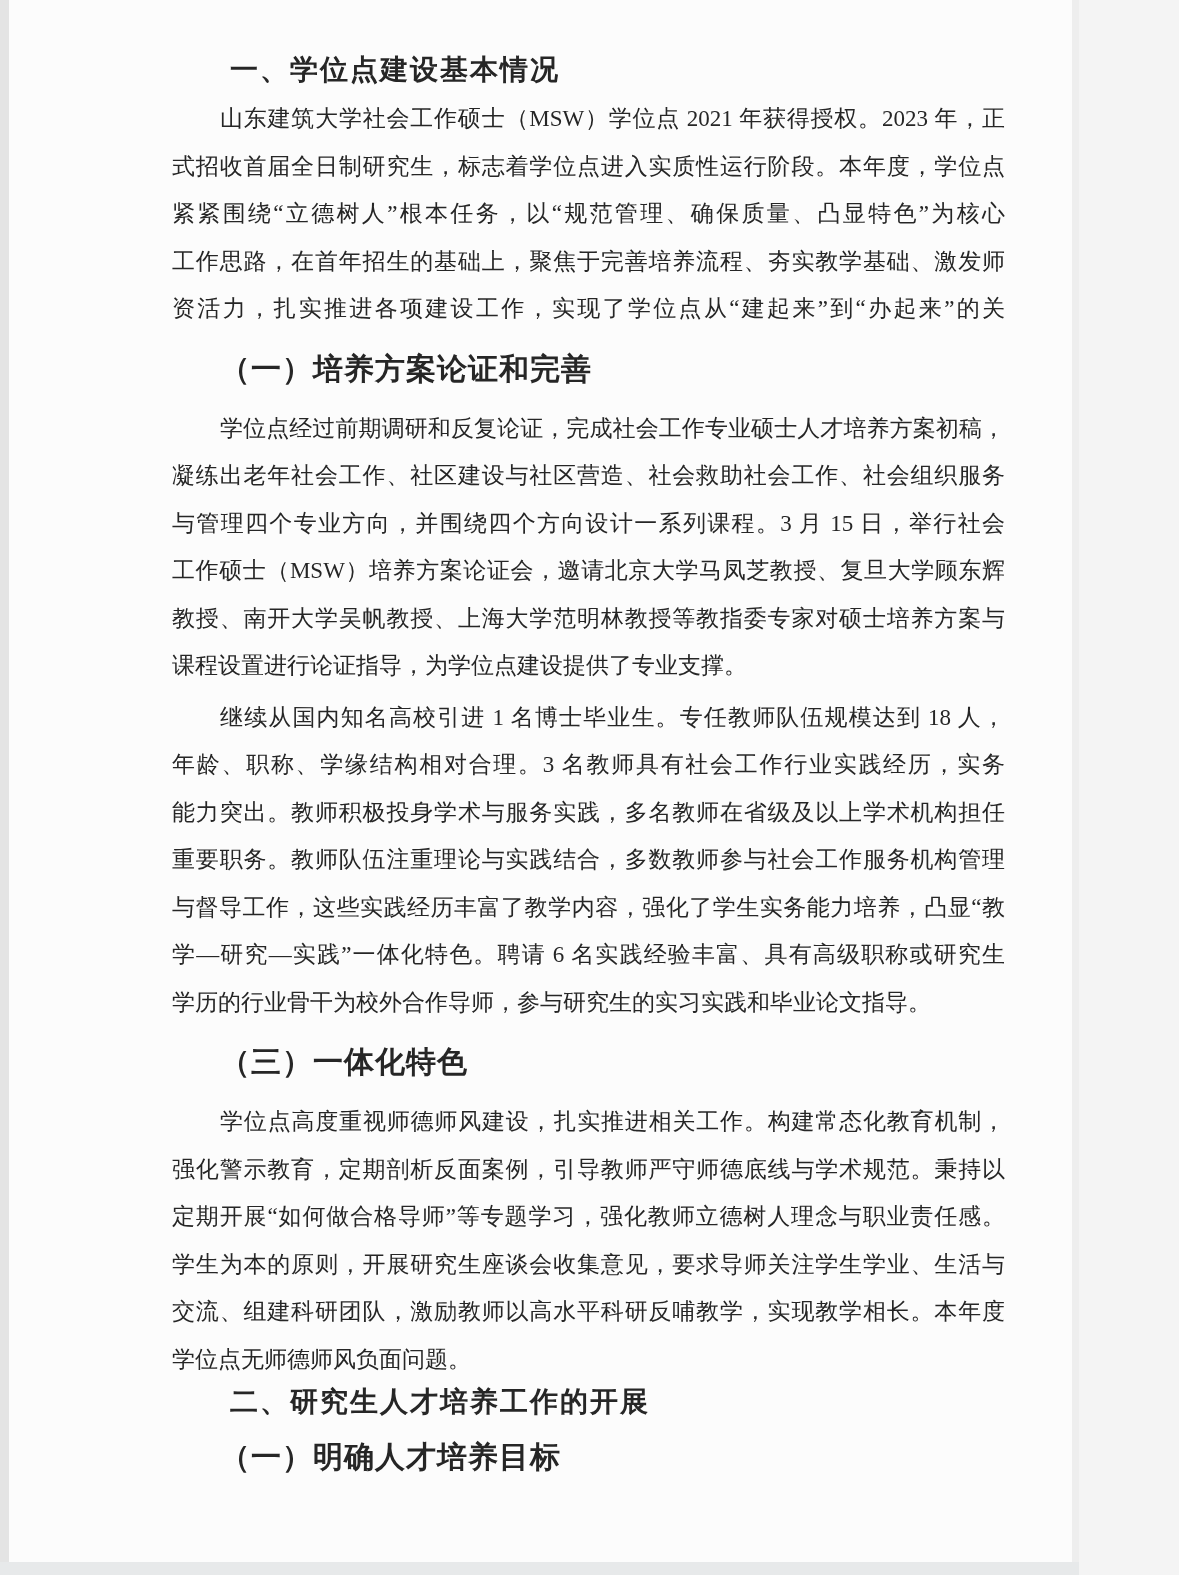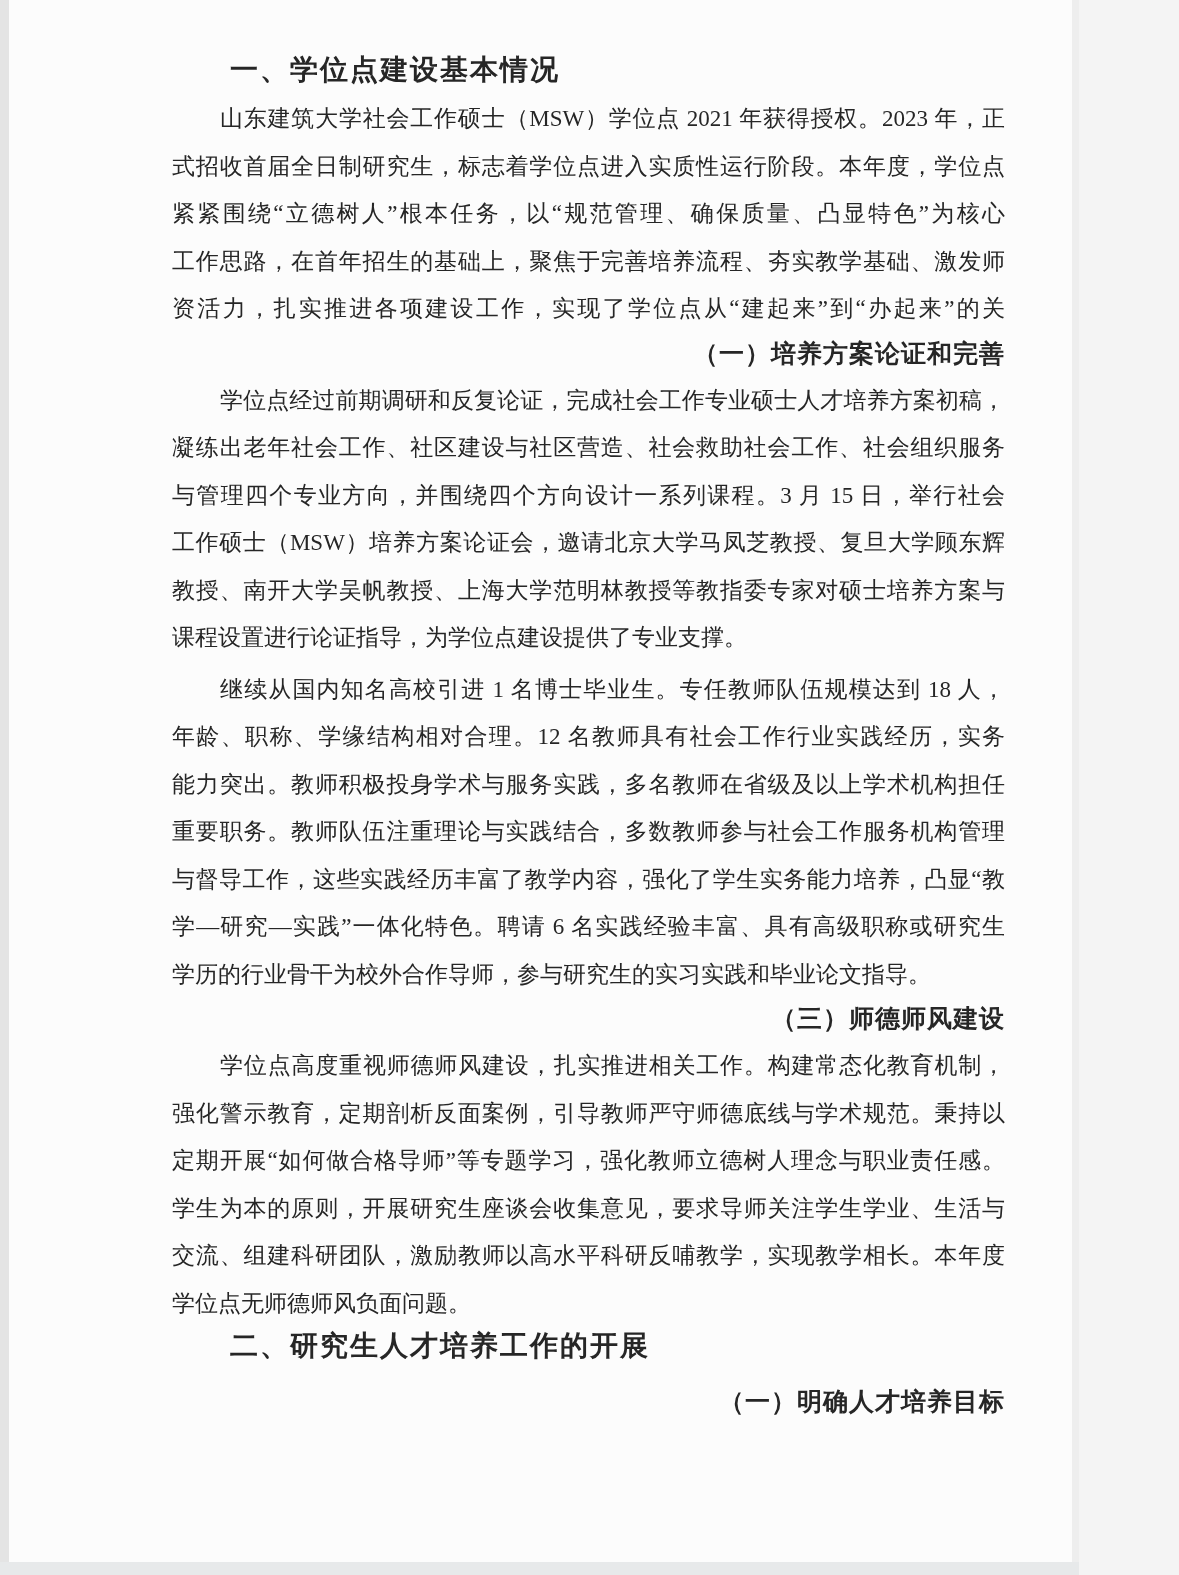--- a/index.html
+++ b/index.html
@@ -44,25 +44,24 @@
     font-size:28px;line-height:42px;
     padding-left:58px;margin:0;
     white-space:nowrap;overflow:hidden;
     letter-spacing:2px;
   }
   .h-major.first{margin-top:49px;}
   .h-major.later{margin-top:-2px;}
   .h-minor{
     font-family:"Liberation Sans","DejaVu Sans",sans-serif;
     font-weight:bold;
-    font-size:25px;line-height:40px;
-    padding-left:32px;margin:0;
+    font-size:30px;line-height:40px;
+    padding-left:32px;margin:16px;
     white-space:nowrap;overflow:hidden;
     letter-spacing:1px;
-    text-align:right;
   }
   .h-minor.last-block{margin-top:14px;}
   .para{margin:4px 0 0;}
   .line{
     font-size:23px;line-height:47.5px;
     text-align:justify;
     text-align-last:justify;
     white-space:nowrap;
     overflow:hidden;
     min-height:47.5px;
@@ -89,28 +88,28 @@
       <div class="para">
         <div class="line line-first">学位点经过前期调研和反复论证，完成社会工作专业硕士人才培养方案初稿，</div>
         <div class="line">凝练出老年社会工作、社区建设与社区营造、社会救助社会工作、社会组织服务</div>
         <div class="line">与管理四个专业方向，并围绕四个方向设计一系列课程。3 月 15 日，举行社会</div>
         <div class="line">工作硕士（MSW）培养方案论证会，邀请北京大学马凤芝教授、复旦大学顾东辉</div>
         <div class="line">教授、南开大学吴帆教授、上海大学范明林教授等教指委专家对硕士培养方案与</div>
         <div class="line line-last">课程设置进行论证指导，为学位点建设提供了专业支撑。</div>
       </div>
       <div class="para">
         <div class="line line-first">继续从国内知名高校引进 1 名博士毕业生。专任教师队伍规模达到 18 人，</div>
-        <div class="line">年龄、职称、学缘结构相对合理。12 名教师具有社会工作行业实践经历，实务</div>
+        <div class="line">年龄、职称、学缘结构相对合理。3 名教师具有社会工作行业实践经历，实务</div>
         <div class="line">能力突出。教师积极投身学术与服务实践，多名教师在省级及以上学术机构担任</div>
         <div class="line">重要职务。教师队伍注重理论与实践结合，多数教师参与社会工作服务机构管理</div>
         <div class="line">与督导工作，这些实践经历丰富了教学内容，强化了学生实务能力培养，凸显“教</div>
         <div class="line">学—研究—实践”一体化特色。聘请 6 名实践经验丰富、具有高级职称或研究生</div>
         <div class="line line-last">学历的行业骨干为校外合作导师，参与研究生的实习实践和毕业论文指导。</div>
       </div>
-      <div class="h-minor">（三）师德师风建设</div>
+      <div class="h-minor">（三）一体化特色</div>
       <div class="para">
         <div class="line line-first">学位点高度重视师德师风建设，扎实推进相关工作。构建常态化教育机制，</div>
         <div class="line">强化警示教育，定期剖析反面案例，引导教师严守师德底线与学术规范。秉持以</div>
         <div class="line">定期开展“如何做合格导师”等专题学习，强化教师立德树人理念与职业责任感。</div>
         <div class="line">学生为本的原则，开展研究生座谈会收集意见，要求导师关注学生学业、生活与</div>
         <div class="line">交流、组建科研团队，激励教师以高水平科研反哺教学，实现教学相长。本年度</div>
         <div class="line line-last">学位点无师德师风负面问题。</div>
       </div>
       <div class="h-major later">二、研究生人才培养工作的开展</div>
       <div class="h-minor last-block">（一）明确人才培养目标</div>

